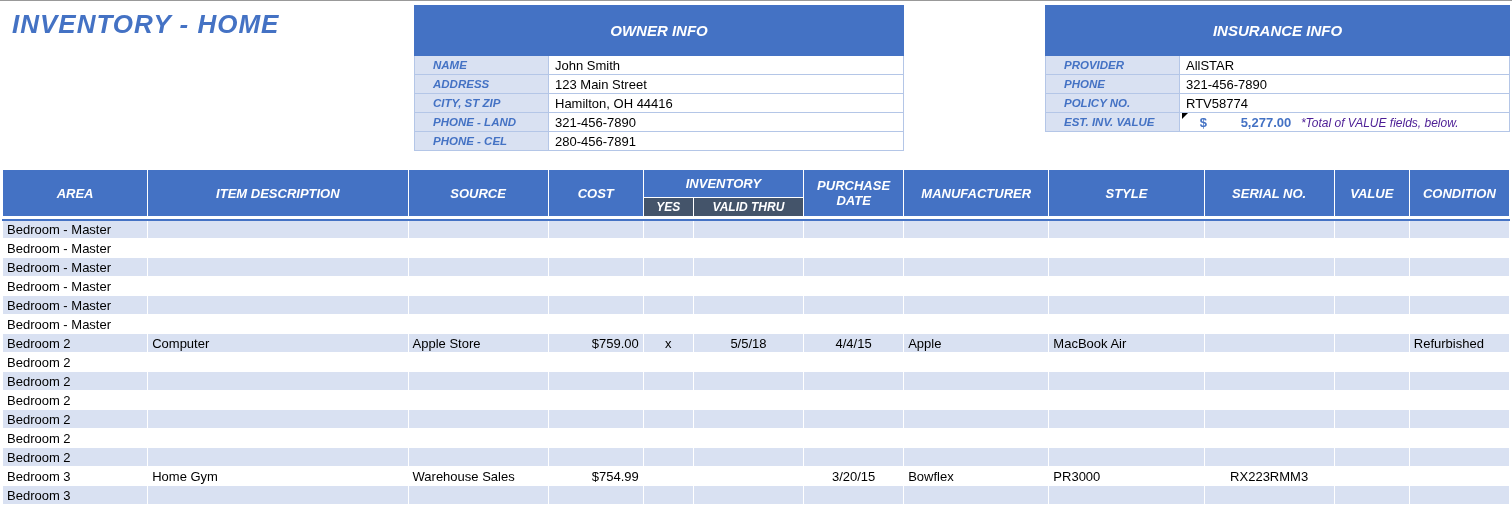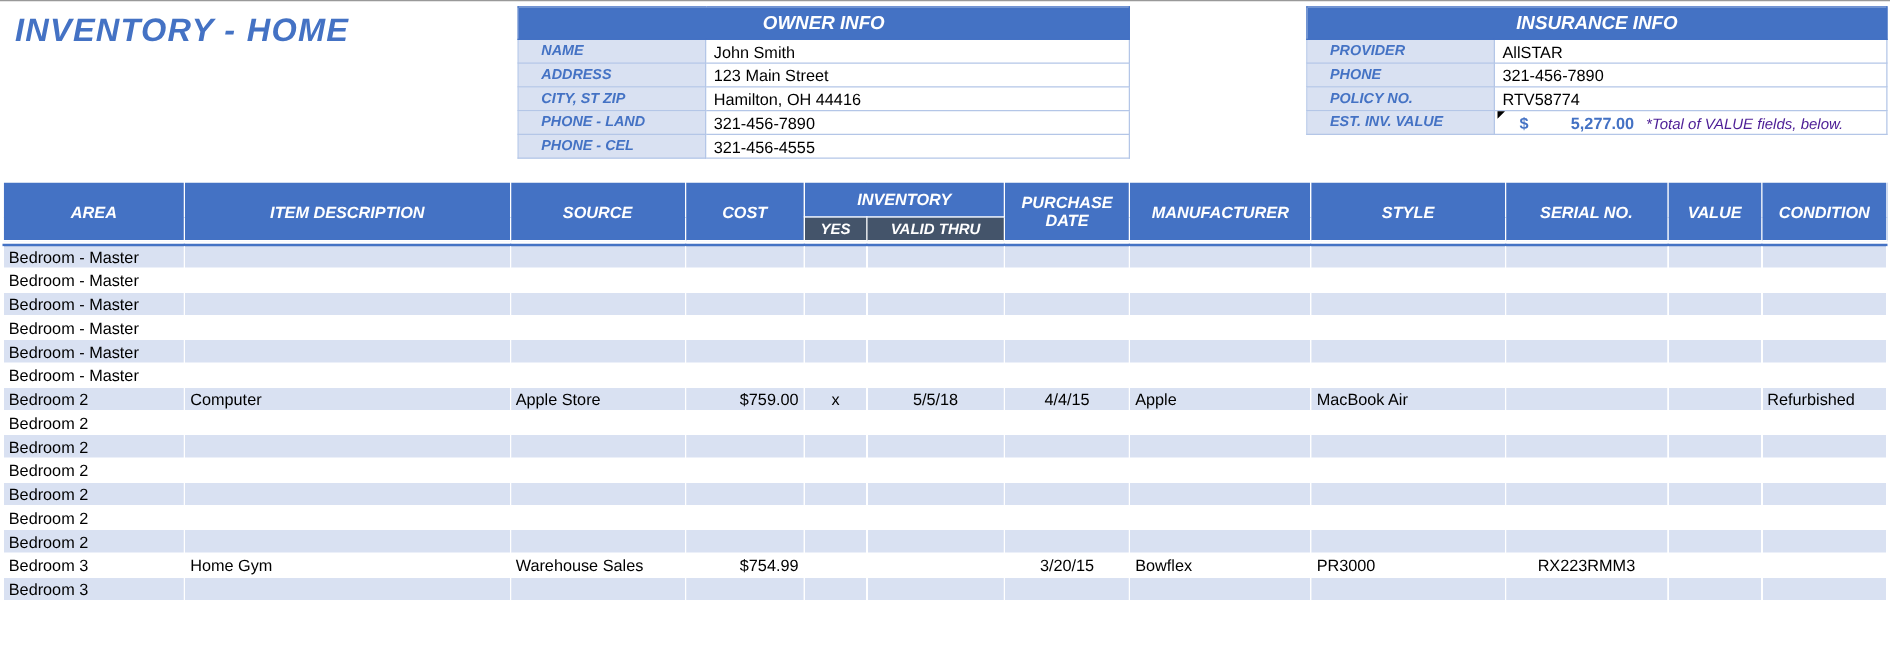--- a/index.html
+++ b/index.html
@@ -36,38 +36,38 @@
     font-size: 13px;
   }
   .info-box.owner { width: 490px; }
   .info-box.insurance { width: 465px; margin-left:auto; }
   .info-header {
     background: #4472c4;
     color: #fff;
     font-weight: bold;
     font-style: italic;
     text-align: center;
-    padding: 4px 0;
+    padding: 16px 0;
     font-size: 15px;
     border: 1px solid #4472c4;
   }
   .info-row td {
     border: 1px solid #b4c6e7;
     padding: 1px 6px;
     height: 19px;
     vertical-align: middle;
   }
   .info-label {
     background: #d9e1f2;
     color: #4472c4;
     font-weight: bold;
     font-style: italic;
     font-size: 11.5px;
     text-transform: uppercase;
-    width: 150px;
+    width: 134px;
     padding-left: 18px !important;
   }
   .info-value { background: #fff; }
   .est-value-cell {
     color: #4472c4;
     font-weight: bold;
     white-space: nowrap;
   }
   .est-value-cell .dollar { display:inline-block; width:22px; text-align:left; padding-left:4px;}
   .est-value-cell .num { display:inline-block; width:70px; text-align:right; }
@@ -159,21 +159,21 @@
     <tr class="info-row">
           <td class="info-label">City, St  Zip</td>
           <td class="info-value">Hamilton, OH  44416</td>
         </tr>
     <tr class="info-row">
           <td class="info-label">Phone - Land</td>
           <td class="info-value">321-456-7890</td>
         </tr>
     <tr class="info-row">
           <td class="info-label">Phone - Cel</td>
-          <td class="info-value">321-456-4555</td>
+          <td class="info-value">280-456-7891</td>
         </tr>
   </tbody>
     </table>
 
   <table class="info-box insurance">
     <tbody>
         <tr>
           <td colspan="2" class="info-header">INSURANCE INFO</td>
         </tr>
     <tr class="info-row">

